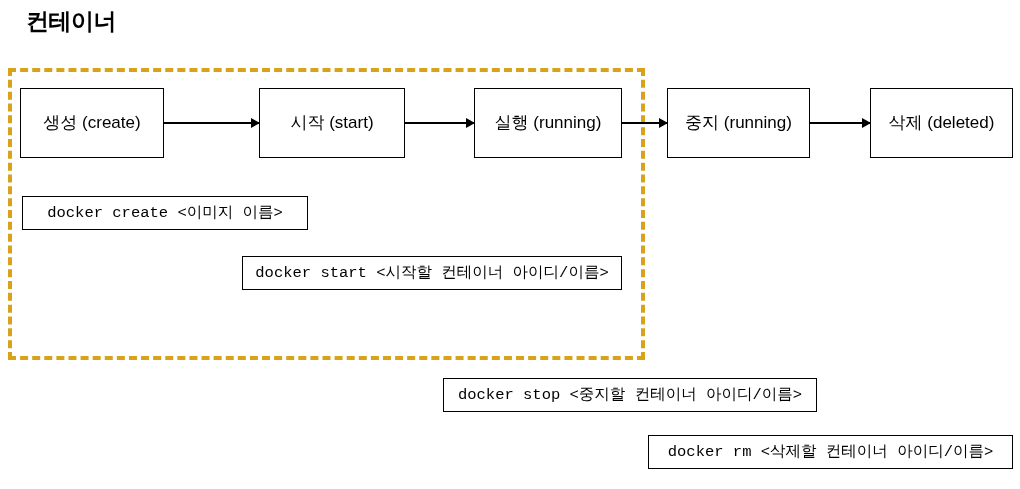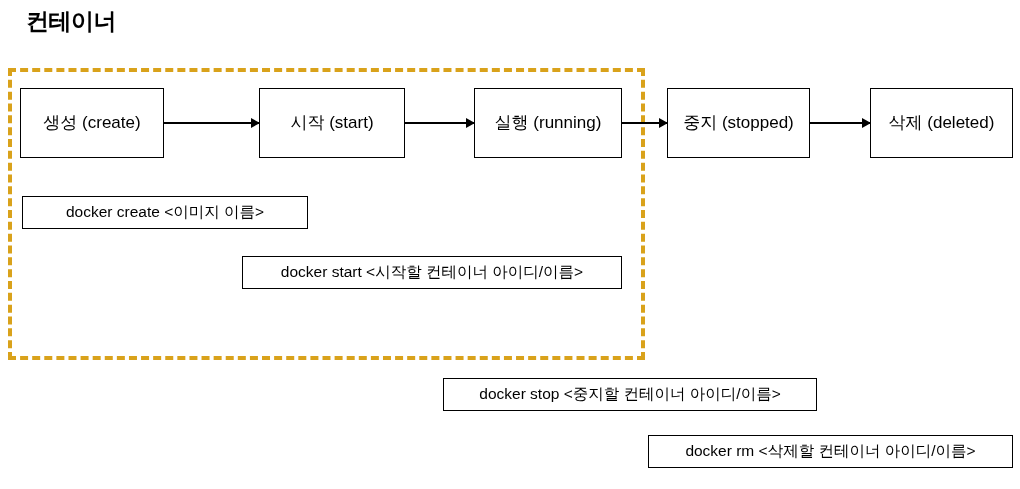--- a/index.html
+++ b/index.html
@@ -93,22 +93,23 @@
   .cmd-box {
     position: absolute;
     box-sizing: border-box;
     border: 1.6px solid #000000;
     background: #ffffff;
     display: flex;
     align-items: center;
     font-size: 15.5px;
     line-height: 1.2;
     white-space: nowrap;
-    height: 33px;
-    padding: 8px 8px;
+    height: 26px;
+    padding: 16px 8px;
+    font-family: Liberation Mono, monospace;
   }
   #cmd-create { left: 22px;  width: 286px; top: 196px; justify-content: center; }
   #cmd-start  { left: 242px; width: 380px; top: 256px; justify-content: center; }
   #cmd-run    { left: 28px;  width: 592px; top: 315px; justify-content: center; }
   #cmd-stop   { left: 443px; width: 374px; top: 378px; justify-content: center; }
   #cmd-rm     { left: 648px; width: 365px; top: 435px; justify-content: center; }
 </style>
 </head>
 <body>
 
@@ -117,21 +118,21 @@
   <div class="page-title">컨테이너</div>
 
   <div class="dashed-group"></div>
 
   <div class="state-box" id="state-create">생성 (create)</div>
 
   <div class="state-box" id="state-start">시작 (start)</div>
 
   <div class="state-box" id="state-running">실행 (running)</div>
 
-  <div class="state-box" id="state-stopped">중지 (stopped)</div>
+  <div class="state-box" id="state-stopped">중지 (running)</div>
 
   <div class="state-box" id="state-deleted">삭제 (deleted)</div>
 
   <div class="arrow" id="arrow-1"></div>
 
   <div class="arrow" id="arrow-2"></div>
 
   <div class="arrow" id="arrow-3"></div>
 
   <div class="arrow" id="arrow-4"></div>

